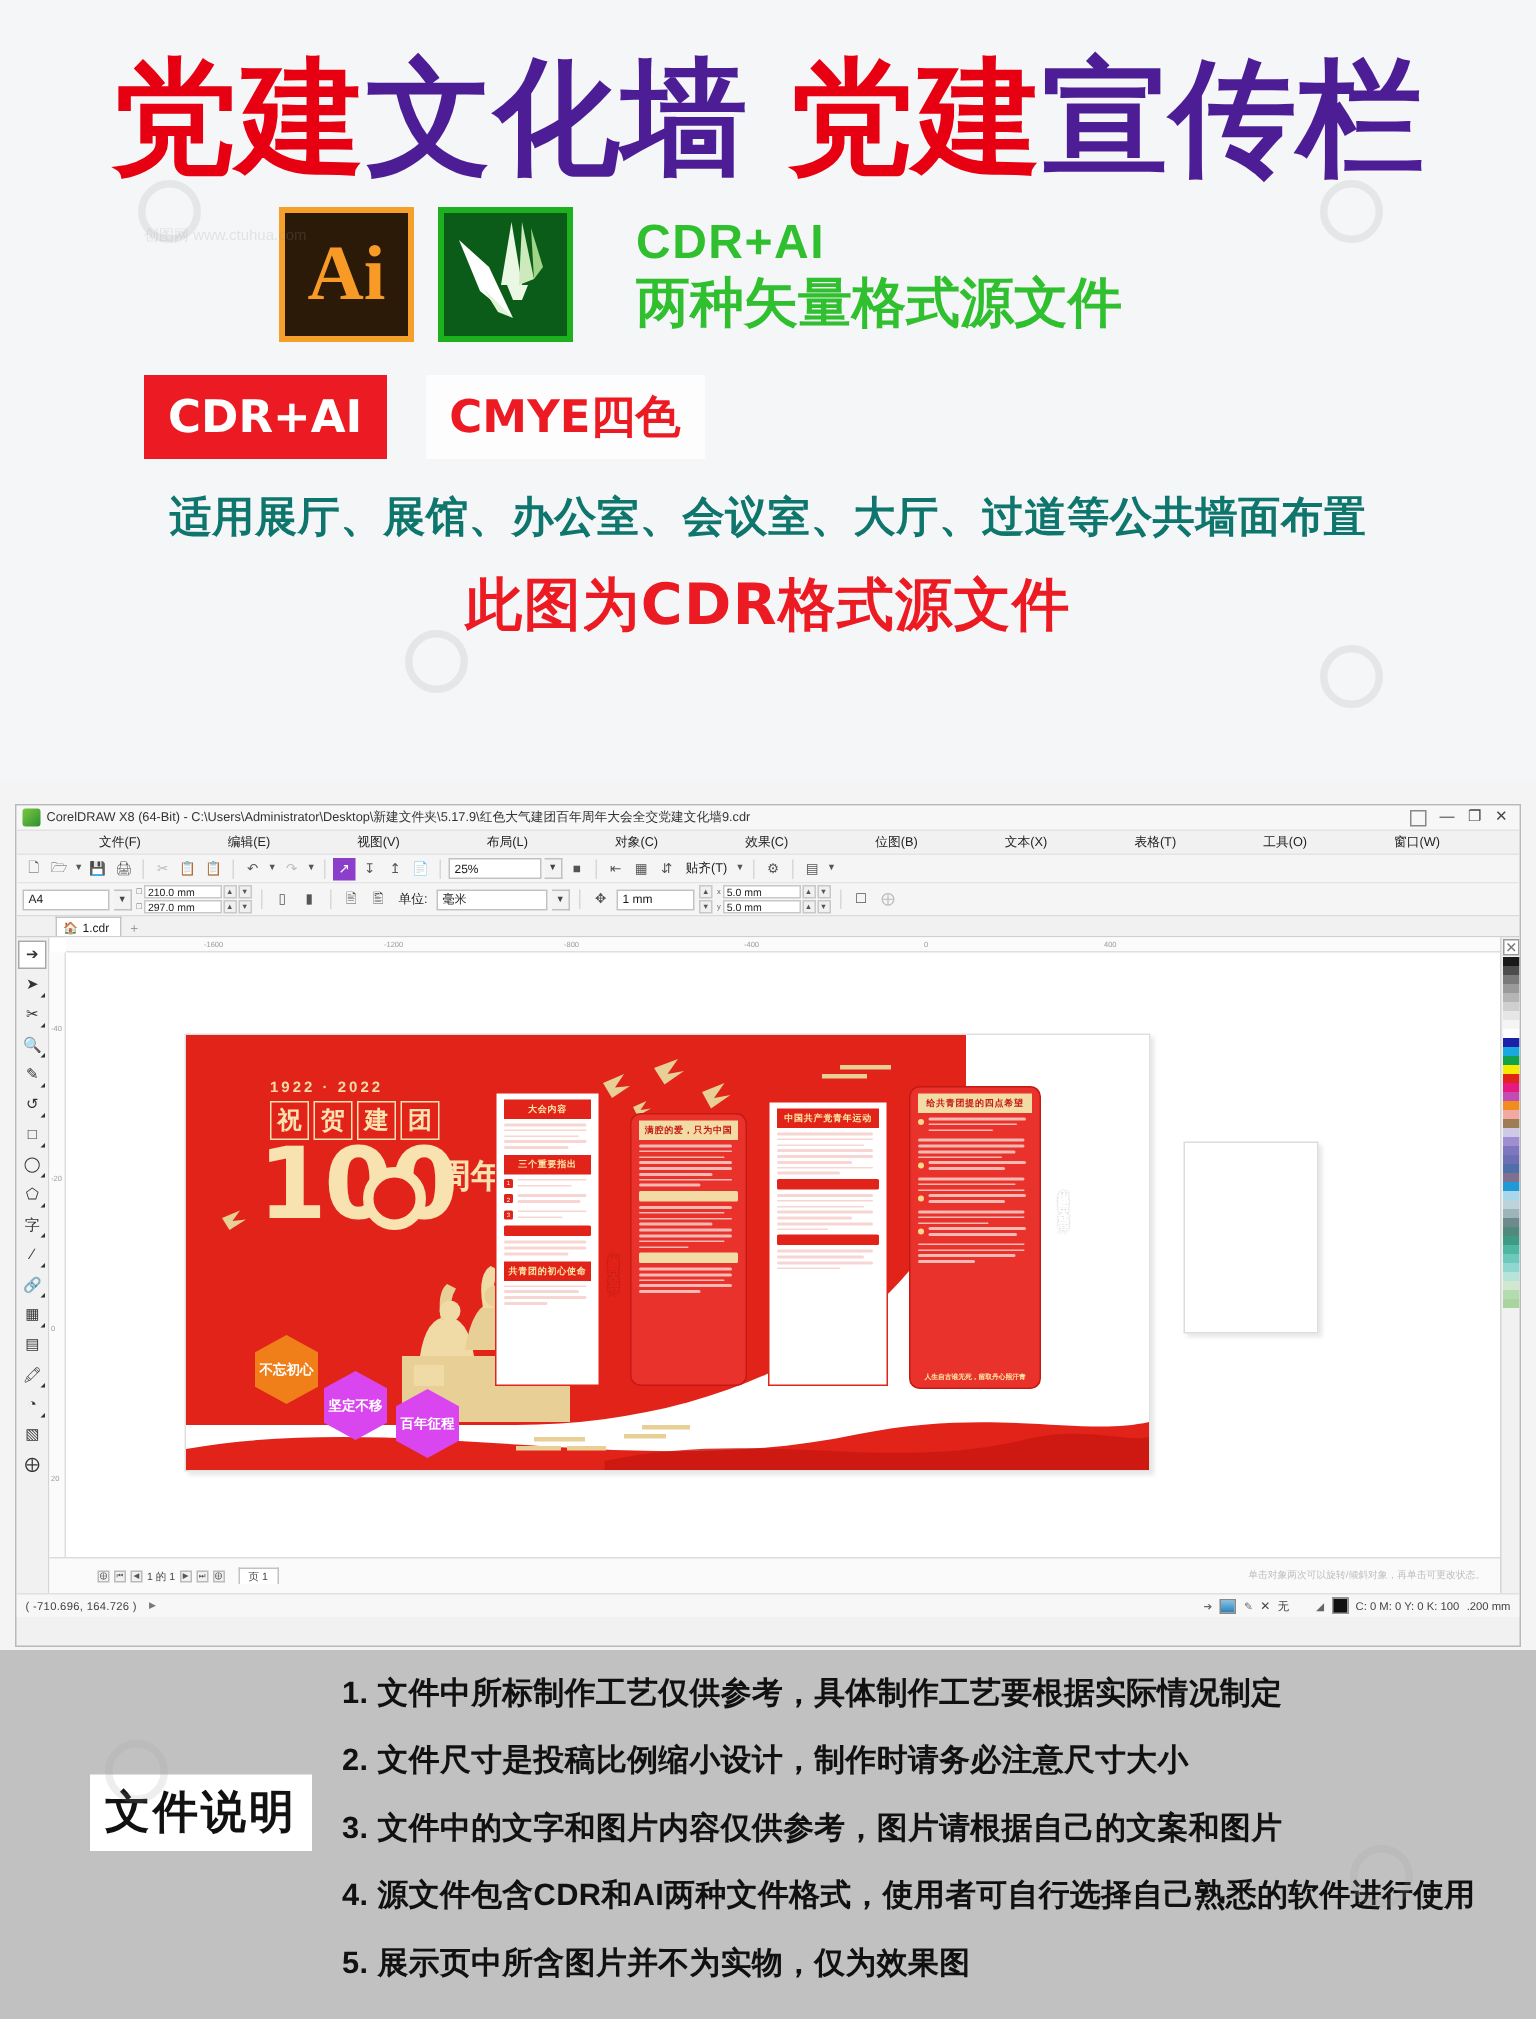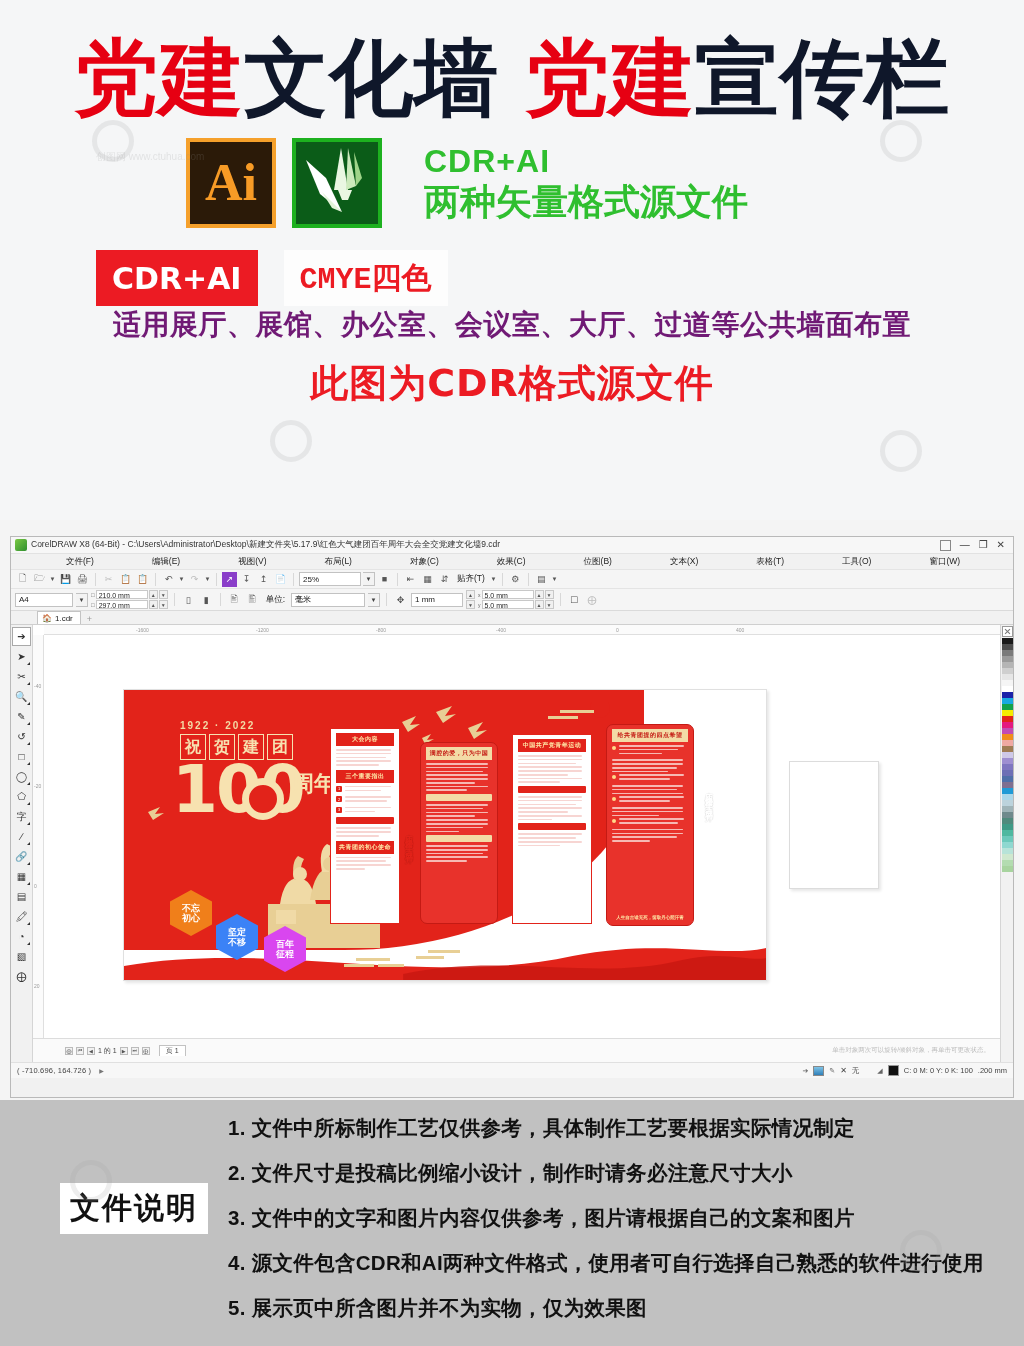--- a/index.html
+++ b/index.html
@@ -23,21 +23,21 @@
     text-align:center;
     padding-top:36px;
     font-size:84px;
     font-weight:bold;
     letter-spacing:1px;
     line-height:1;
     white-space:nowrap;
     font-family:"DejaVu Sans","Liberation Sans",sans-serif;
   }
   .hero-title .red { color:#e60012; }
-  .hero-title .blk { color:#0f172a; }
+  .hero-title .blk { color:#4c1d95; }
   .hero-title .gap { display:inline-block; width:26px; }
 
   .sw-row {
     display:flex; align-items:center;
     margin-top:18px;
     padding-left:186px;
     gap:16px;
   }
   .ai-icon {
     width:90px; height:90px;
@@ -73,27 +73,28 @@
   }
   .badge {
     height:56px;
     display:flex; align-items:center; justify-content:center;
     font-size:30px; font-weight:bold;
     padding:0 16px;
     white-space:nowrap;
     font-family:"DejaVu Sans","Liberation Sans",sans-serif;
   }
   .badge.fill { background:#ec1b23; color:#fff; }
-  .badge.outline { background:#fdfdfd; color:#ec1b23;font-family:Liberation Mono, monospace; }
+  .badge.outline { background:#fdfdfd; color:#ec1b23; }
 
   .usage-line {
     text-align:center;
+    margin-top:20px;
     font-size:28px;
     font-weight:bold;
-    color:#701a75;
+    color:#0f766e;
     letter-spacing:0.5px;
     font-family:Liberation Mono, monospace;
   }
   .cdr-note {
     text-align:center;
     margin-top:14px;
     font-size:38px;
     font-weight:bold;
     color:#ec1b23;
     letter-spacing:1px;
@@ -282,25 +283,25 @@
   }
   .flag-o {
     position:absolute;left:118px;top:88px;width:42px;height:42px;
     border-radius:50%;background:#e2231a;border:7px solid #f7e2b0;
   }
   .crowd { position:absolute; left:132px; top:140px; }
   .hexrow { position:absolute;left:30px;top:200px;width:230px;height:80px; }
   .hex {
     position:absolute;width:42px;height:46px;
     clip-path:polygon(50% 0%,100% 25%,100% 75%,50% 100%,0% 75%,0% 25%);
-    display:flex;flex-direction:column;align-items:center;justify-content:center;
+    display:flex;flex-direction:row;align-items:center;justify-content:center;
     color:#fff;font-size:9px;font-weight:bold;line-height:1.12;
   }
   .hex.h1 { left:16px; top:0px; background:#f07f1a; }
-  .hex.h2 { left:62px; top:24px; background:#3b82f6; }
+  .hex.h2 { left:62px; top:24px; background:#d946ef; }
   .hex.h3 { left:110px; top:36px; background:#d946ef; }
 
   .panel {
     position:absolute;
     border:1.5px solid #e2231a;
     background:#fff;
     overflow:hidden;
   }
   .panel.red { background:#e8322b; border-color:#c41a14; border-radius:7px; }
   .pnl-title {

